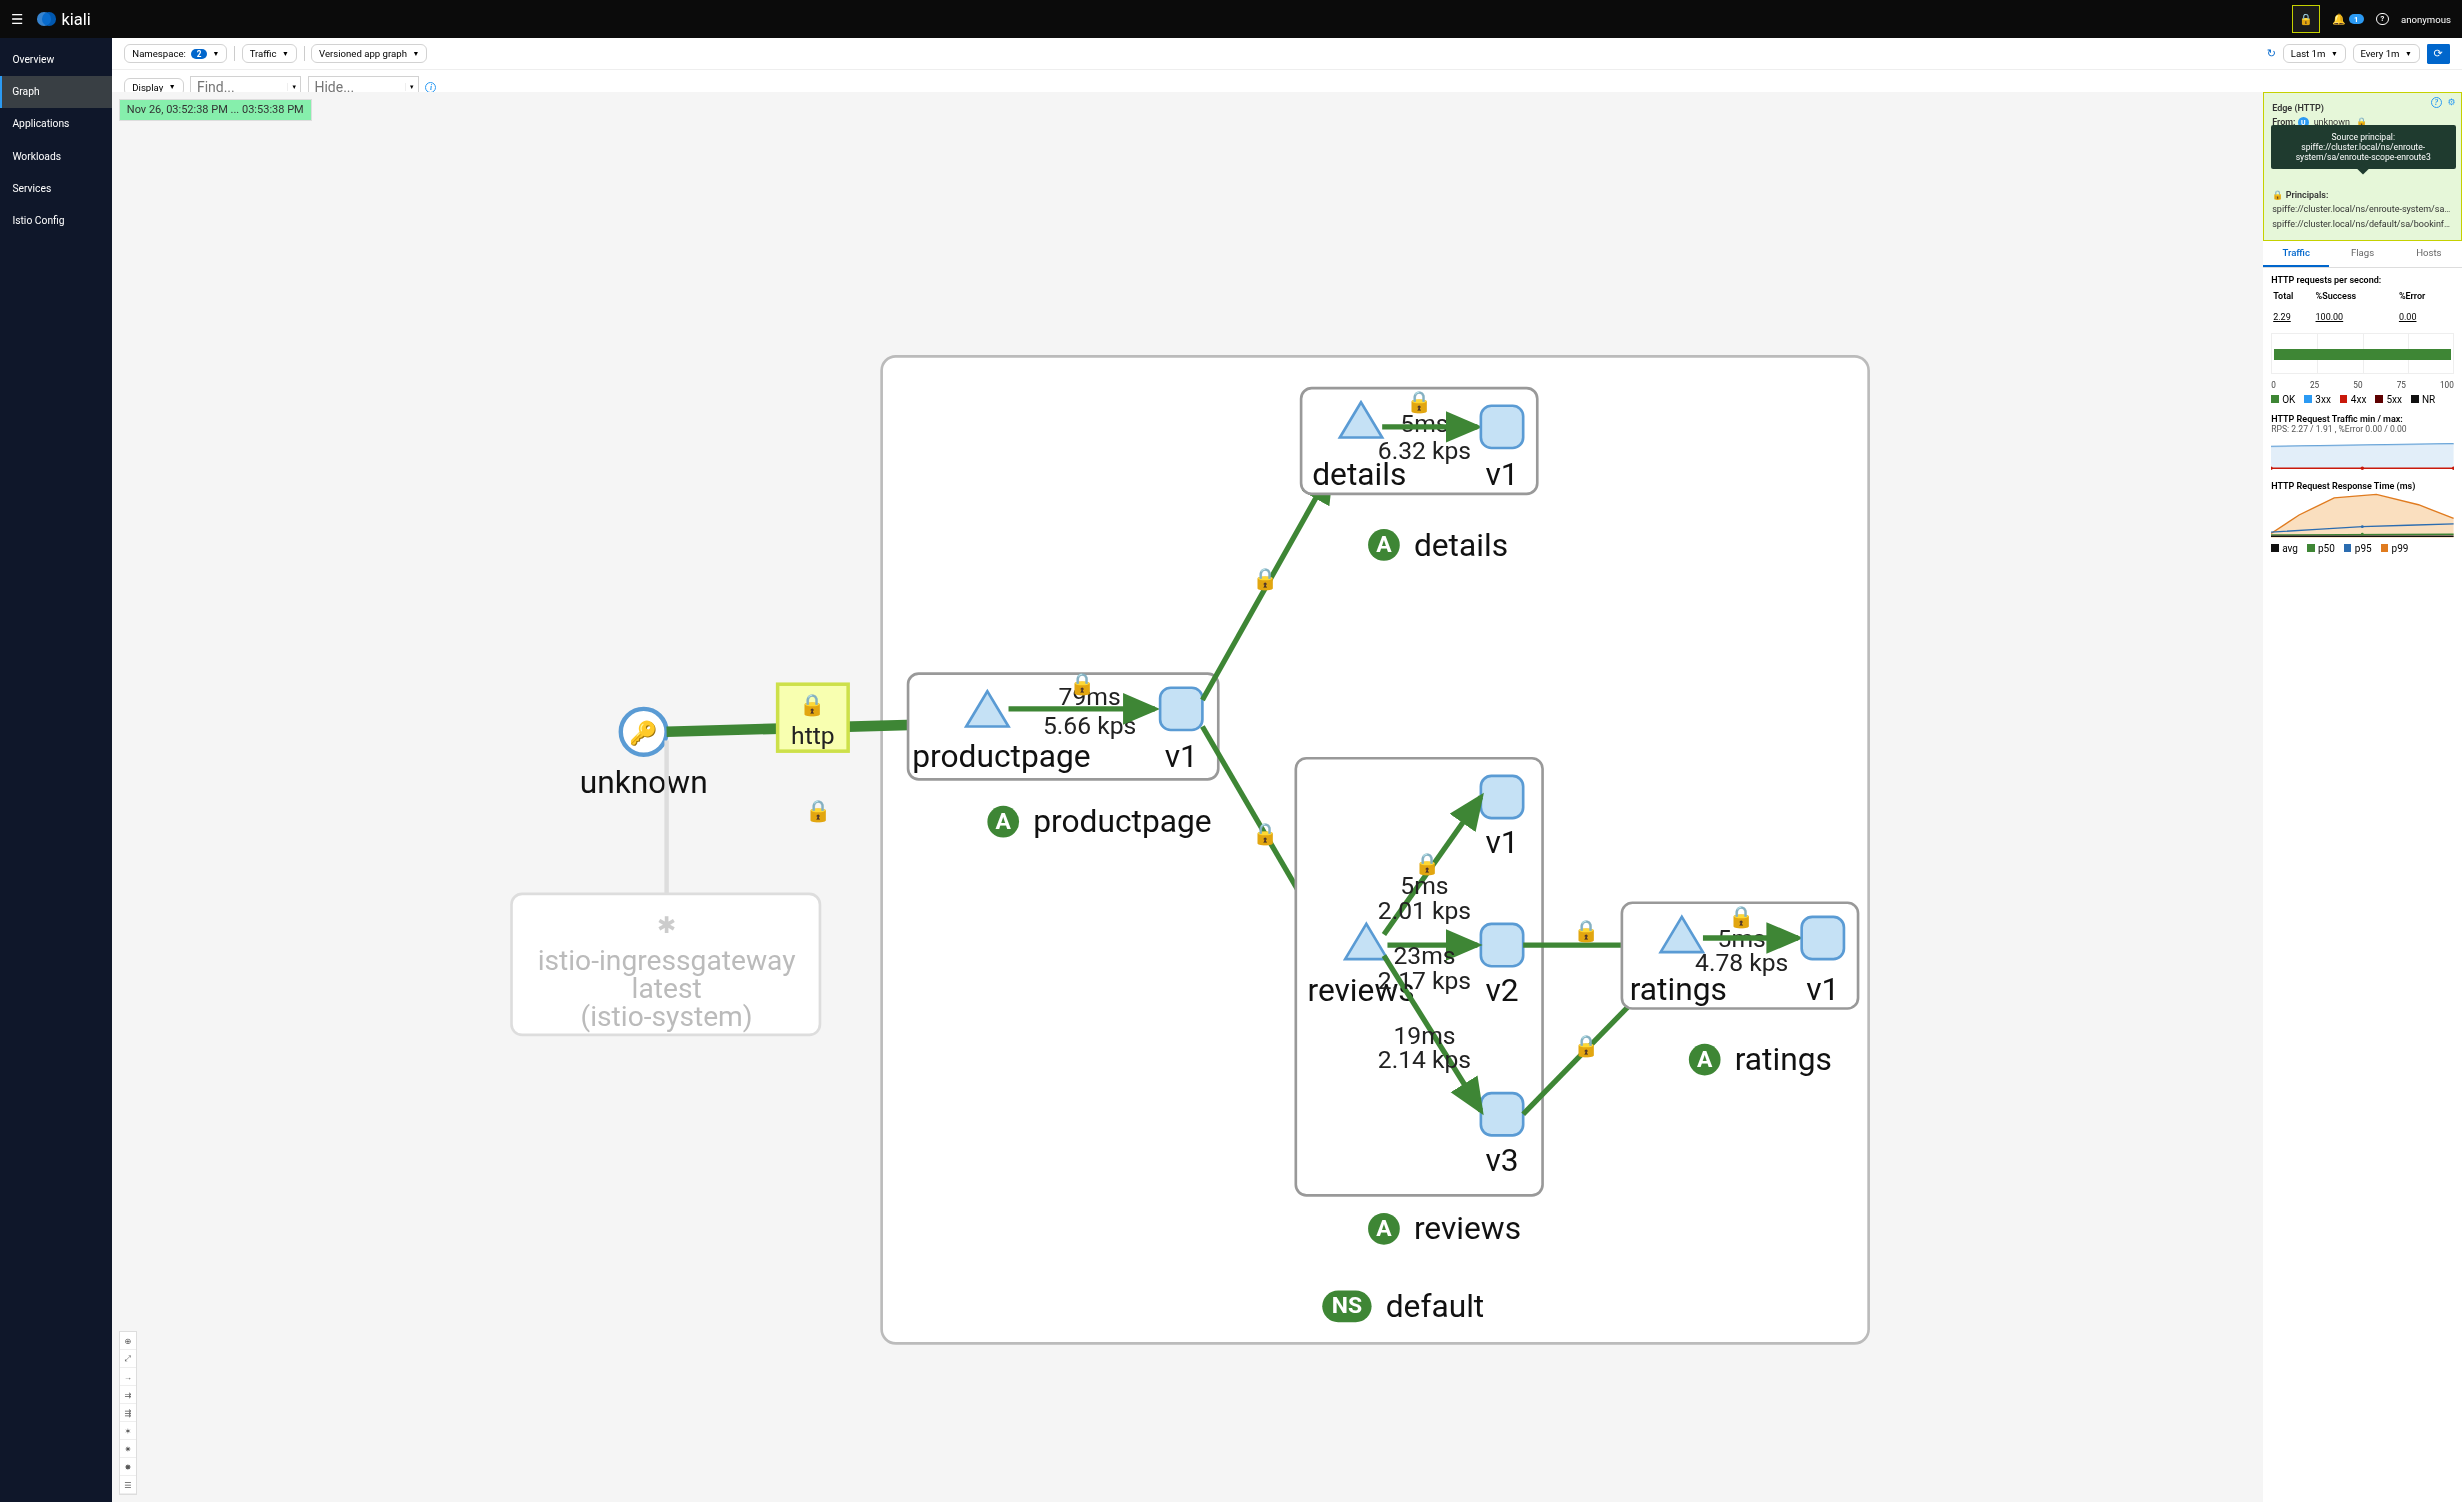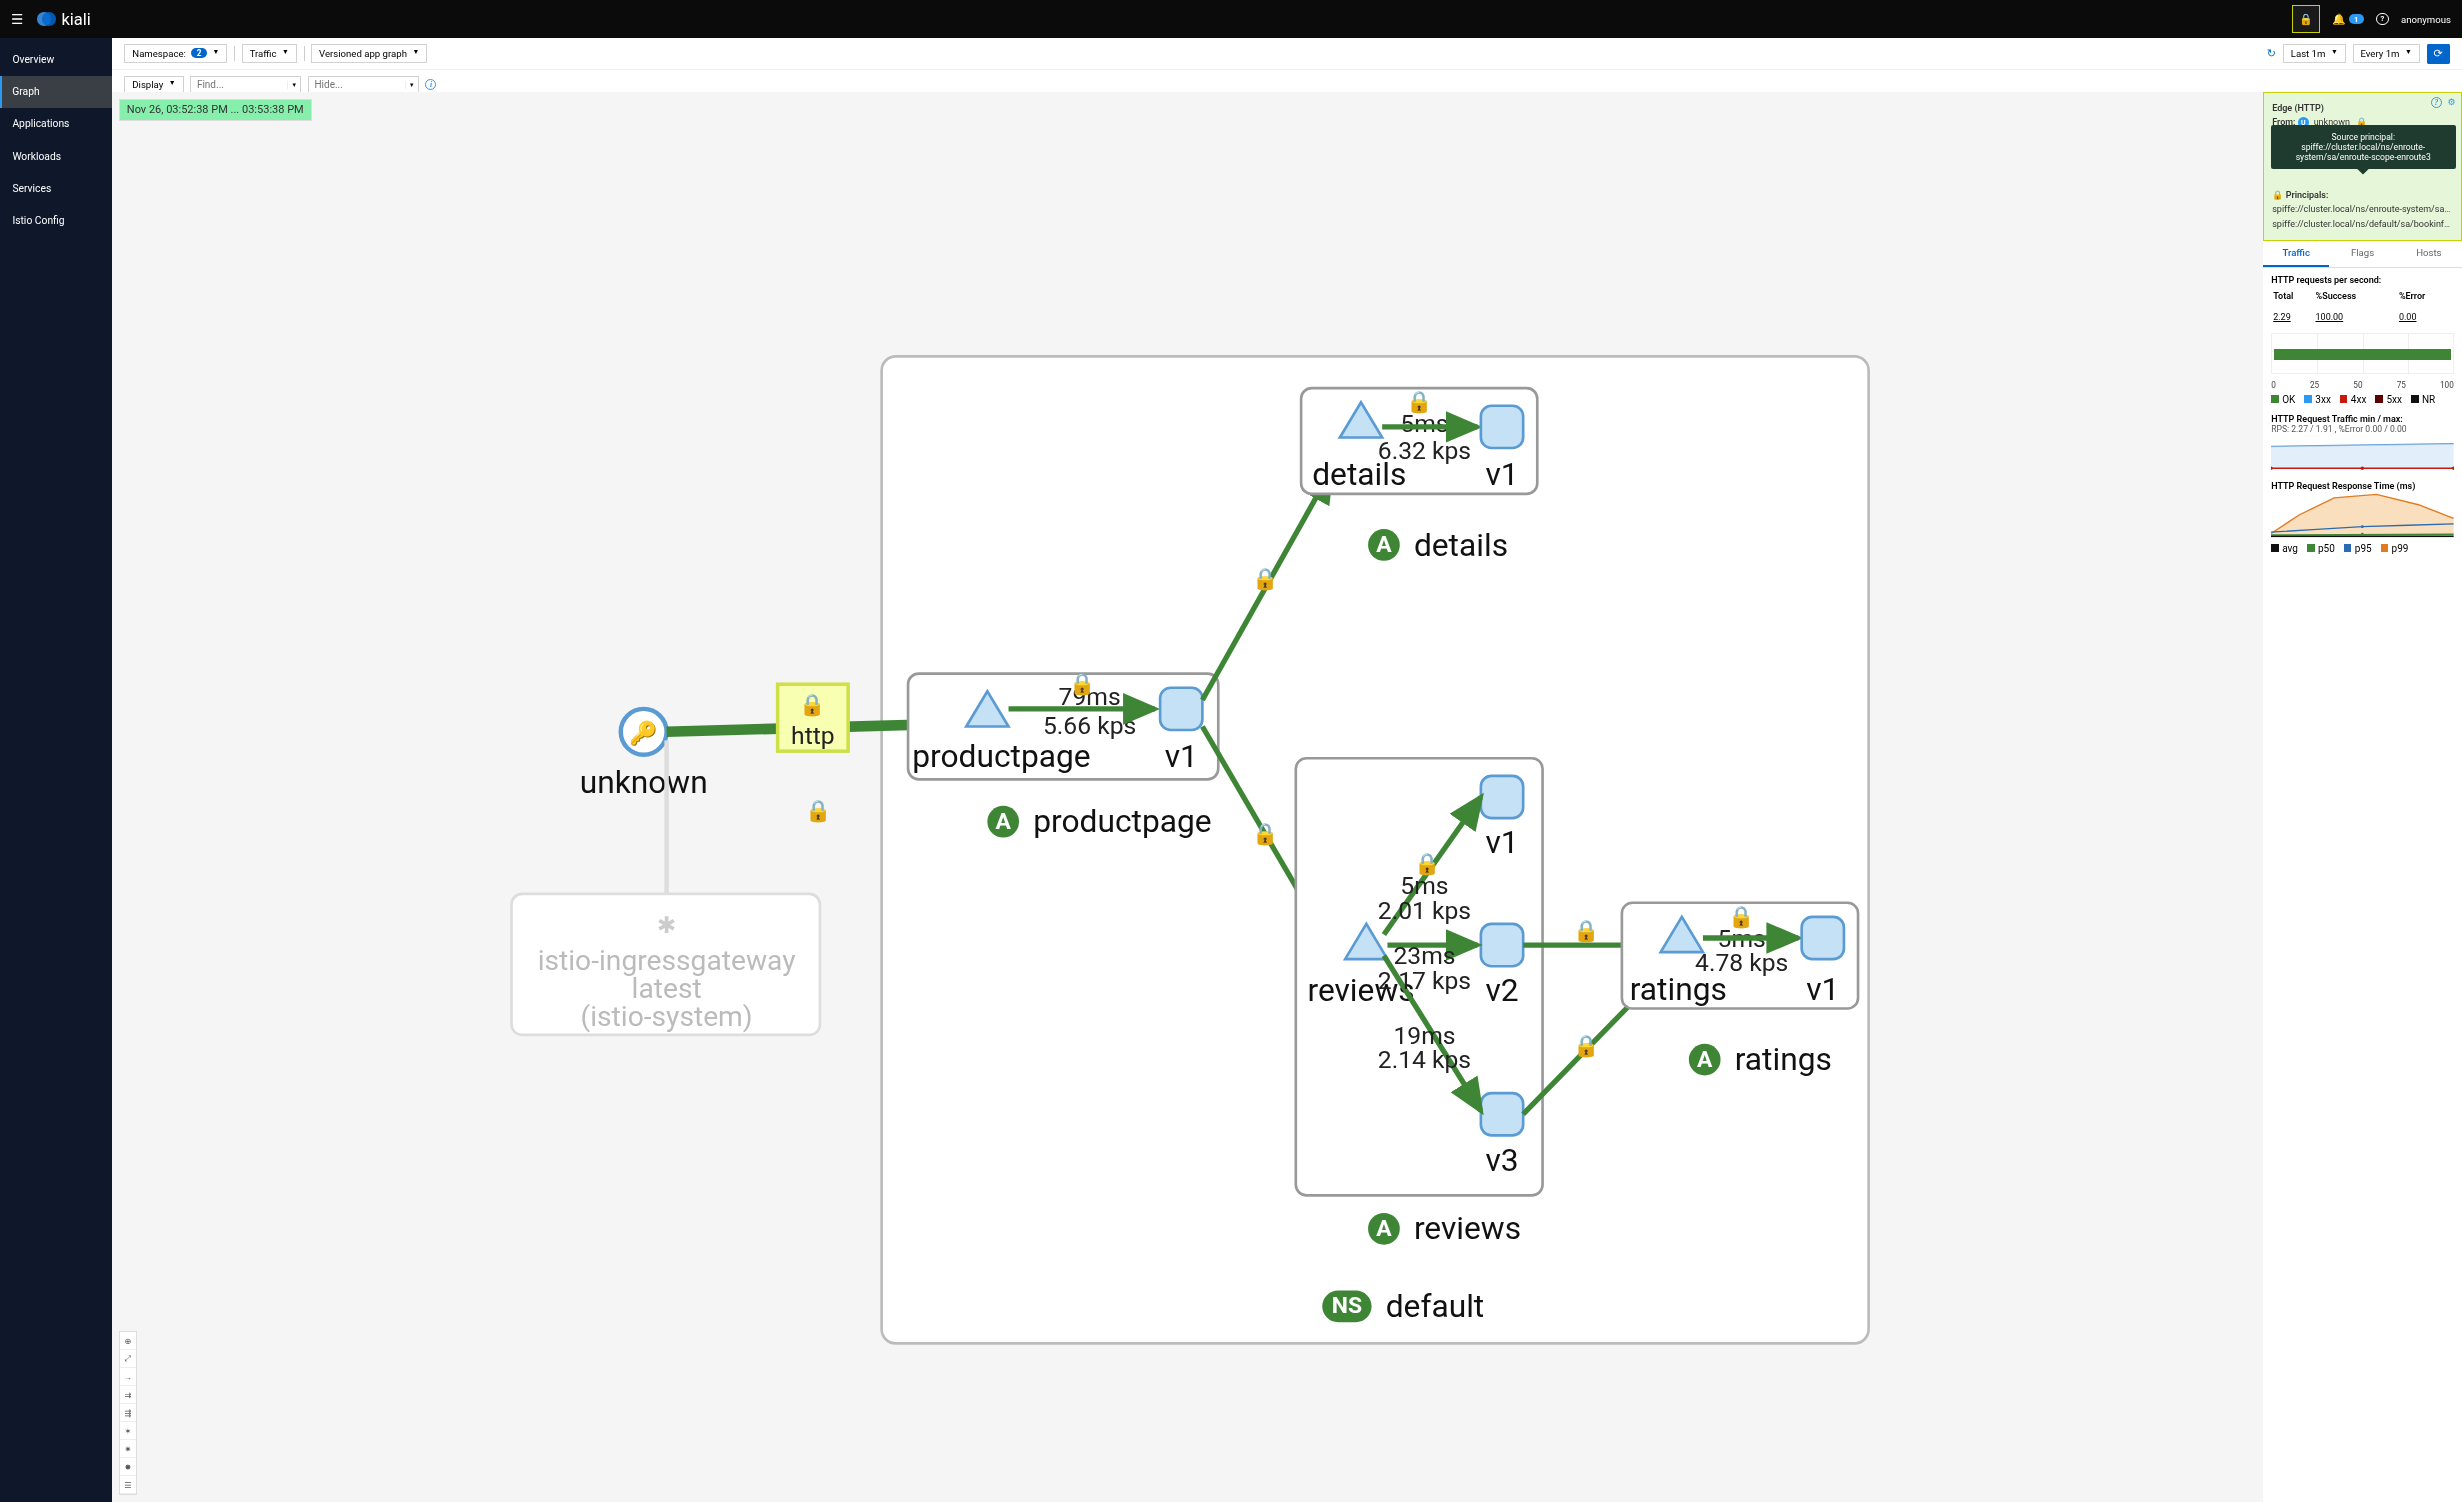--- a/index.html
+++ b/index.html
@@ -15,29 +15,29 @@
 .header-right { margin-left:auto; display:flex; align-items:center; gap:12.4px;}
 .lock-btn { width:27.5px; height:27.5px; border:1.4px solid #c5d100; display:flex; align-items:center; justify-content:center; background:#1a1a1a;}
 .bell-wrap { position:relative; display:flex; align-items:center;}
 .badge-pill { background:#2b9af3; color:#fff; font-size:7.6px; border-radius:6.9px; padding:0.7px 5.5px; margin-left:2.7px; font-weight:bold;}
 .question { width:12.4px; height:12.4px; border:1.4px solid #fff; border-radius:50%; display:flex; align-items:center; justify-content:center; font-size:7.6px; font-weight:bold;}
 .sidebar { position:absolute; top:var(--head-h); left:0; bottom:0; width:var(--sidebar-w); background:#0f172a; color:#fff; padding-top:5.5px; z-index:50;}
 .side-item { padding:9.6px 12.4px; font-size:10.3px; cursor:pointer;}
 .side-item.active { background:#393f44; border-left:2.1px solid #2b9af3; padding-left:10.3px;}
 .content { position:absolute; top:var(--head-h); left:var(--sidebar-w); right:0; bottom:0; background:#fff;}
 .toolbar1, .toolbar2 { display:flex; align-items:center; padding:5.5px 12.4px; gap:6.9px; border-bottom:0.7px solid #eee;}
-.pf-select { display:inline-flex; align-items:flex-start; border:0.7px solid var(--light-border); padding:2.7px 6.9px; font-size:9.6px; background:#fff; cursor:pointer; gap:5.5px; border-radius:0;}
+.pf-select { display:inline-flex; align-items:center; border:0.7px solid var(--light-border); padding:2.7px 6.9px; font-size:9.6px; background:#fff; cursor:pointer; gap:5.5px; border-radius:6px;}
 .pf-select .caret { font-size:6.9px;}
 .ns-pill { background:#0066cc; color:#fff; border-radius:6.9px; padding:0 5.5px; font-size:8.2px; font-weight:bold;}
 .divider { width:0.7px; height:15px; background:#ccc;}
 .toolbar1-right { margin-left:auto; display:flex; align-items:center; gap:6.9px;}
 .icon-btn { width:23px; height:20px; display:flex; align-items:center; justify-content:center; cursor:pointer; border-radius:1.4px;}
 .refresh-btn { background:#0066cc; color:#fff;}
 .tb-input-wrap { display:flex; align-items:center; border:0.7px solid var(--light-border);}
-.tb-input-wrap input { border:none; outline:none; padding:2.7px 5.5px; font-size:10px; width:96px;}
+.tb-input-wrap input { border:none; outline:none; padding:2.7px 5.5px; font-size:14px; width:96px;}
 .tb-input-wrap .mini-caret { padding:0 4.1px; font-size:6.9px; cursor:pointer; border-left:0.7px solid #eee;}
 .info-i { width:11px; height:11px; border:1px solid #2b9af3; color:#2b9af3; border-radius:50%; display:flex; align-items:center; justify-content:center; font-size:7.6px; font-weight:bold; font-style:italic; font-family:serif;}
 .canvas-area { position:absolute; top:54px; left:0; right:0; bottom:0; background:#f5f5f5;}
 .ts-box { position:absolute; top:7px; left:6.9px; background:#86efac; border:0.7px solid #ddd; padding:3.4px 6.9px; font-size:11px; color:#333;}
 .graph-svg { position:absolute; top:0; left:0; width:100%; height:100%;}
 .mini-toolbar { position:absolute; left:6.9px; bottom:6.9px; width:18px; background:#fff; border:0.7px solid #ddd; display:flex; flex-direction:column;}
 .mini-toolbar div { height:18px; display:flex; align-items:center; justify-content:center; font-size:8.2px; border-bottom:0.7px solid #eee; cursor:pointer; color:#555;}
 .details-panel { position:absolute; top:0; right:0; bottom:0; width:199px; background:#fff;}
 .hl-section { background:var(--panel-hl); border:1.4px solid #c5d100; padding:9.6px 8.2px 6.9px; font-size:9px; color:#333; position:relative;}
 .hl-section .row { margin-bottom:4.1px;}

